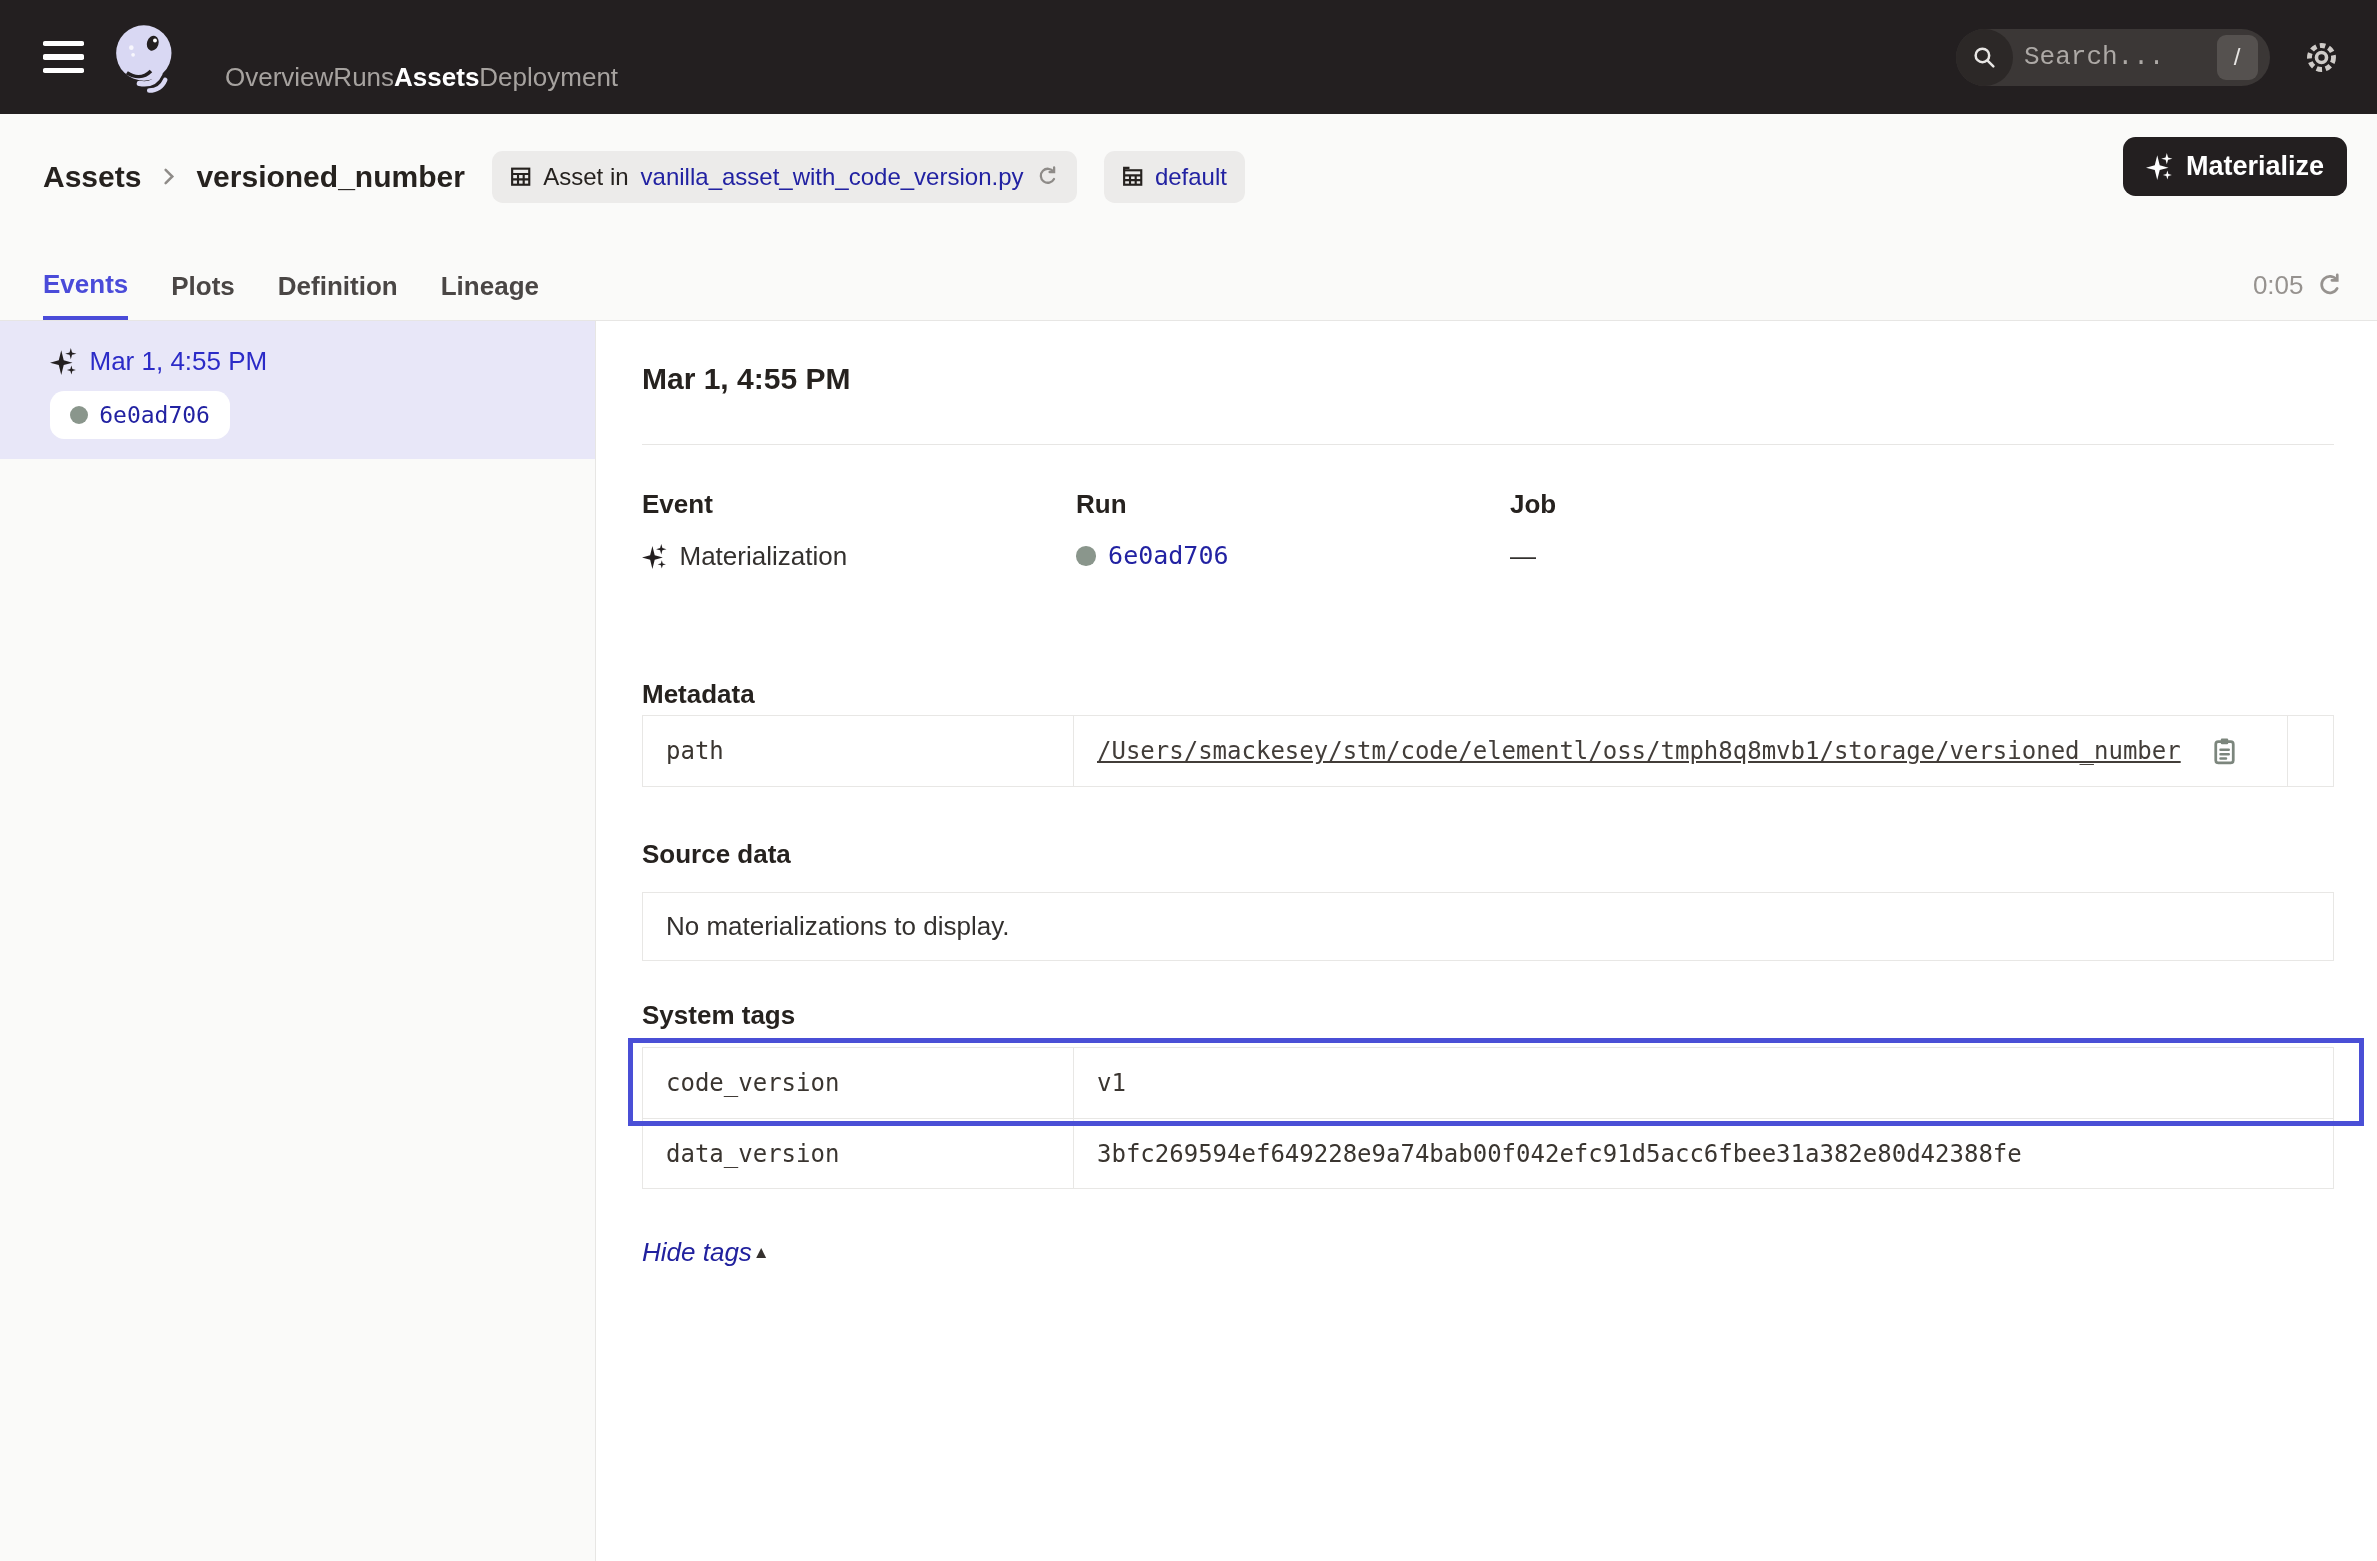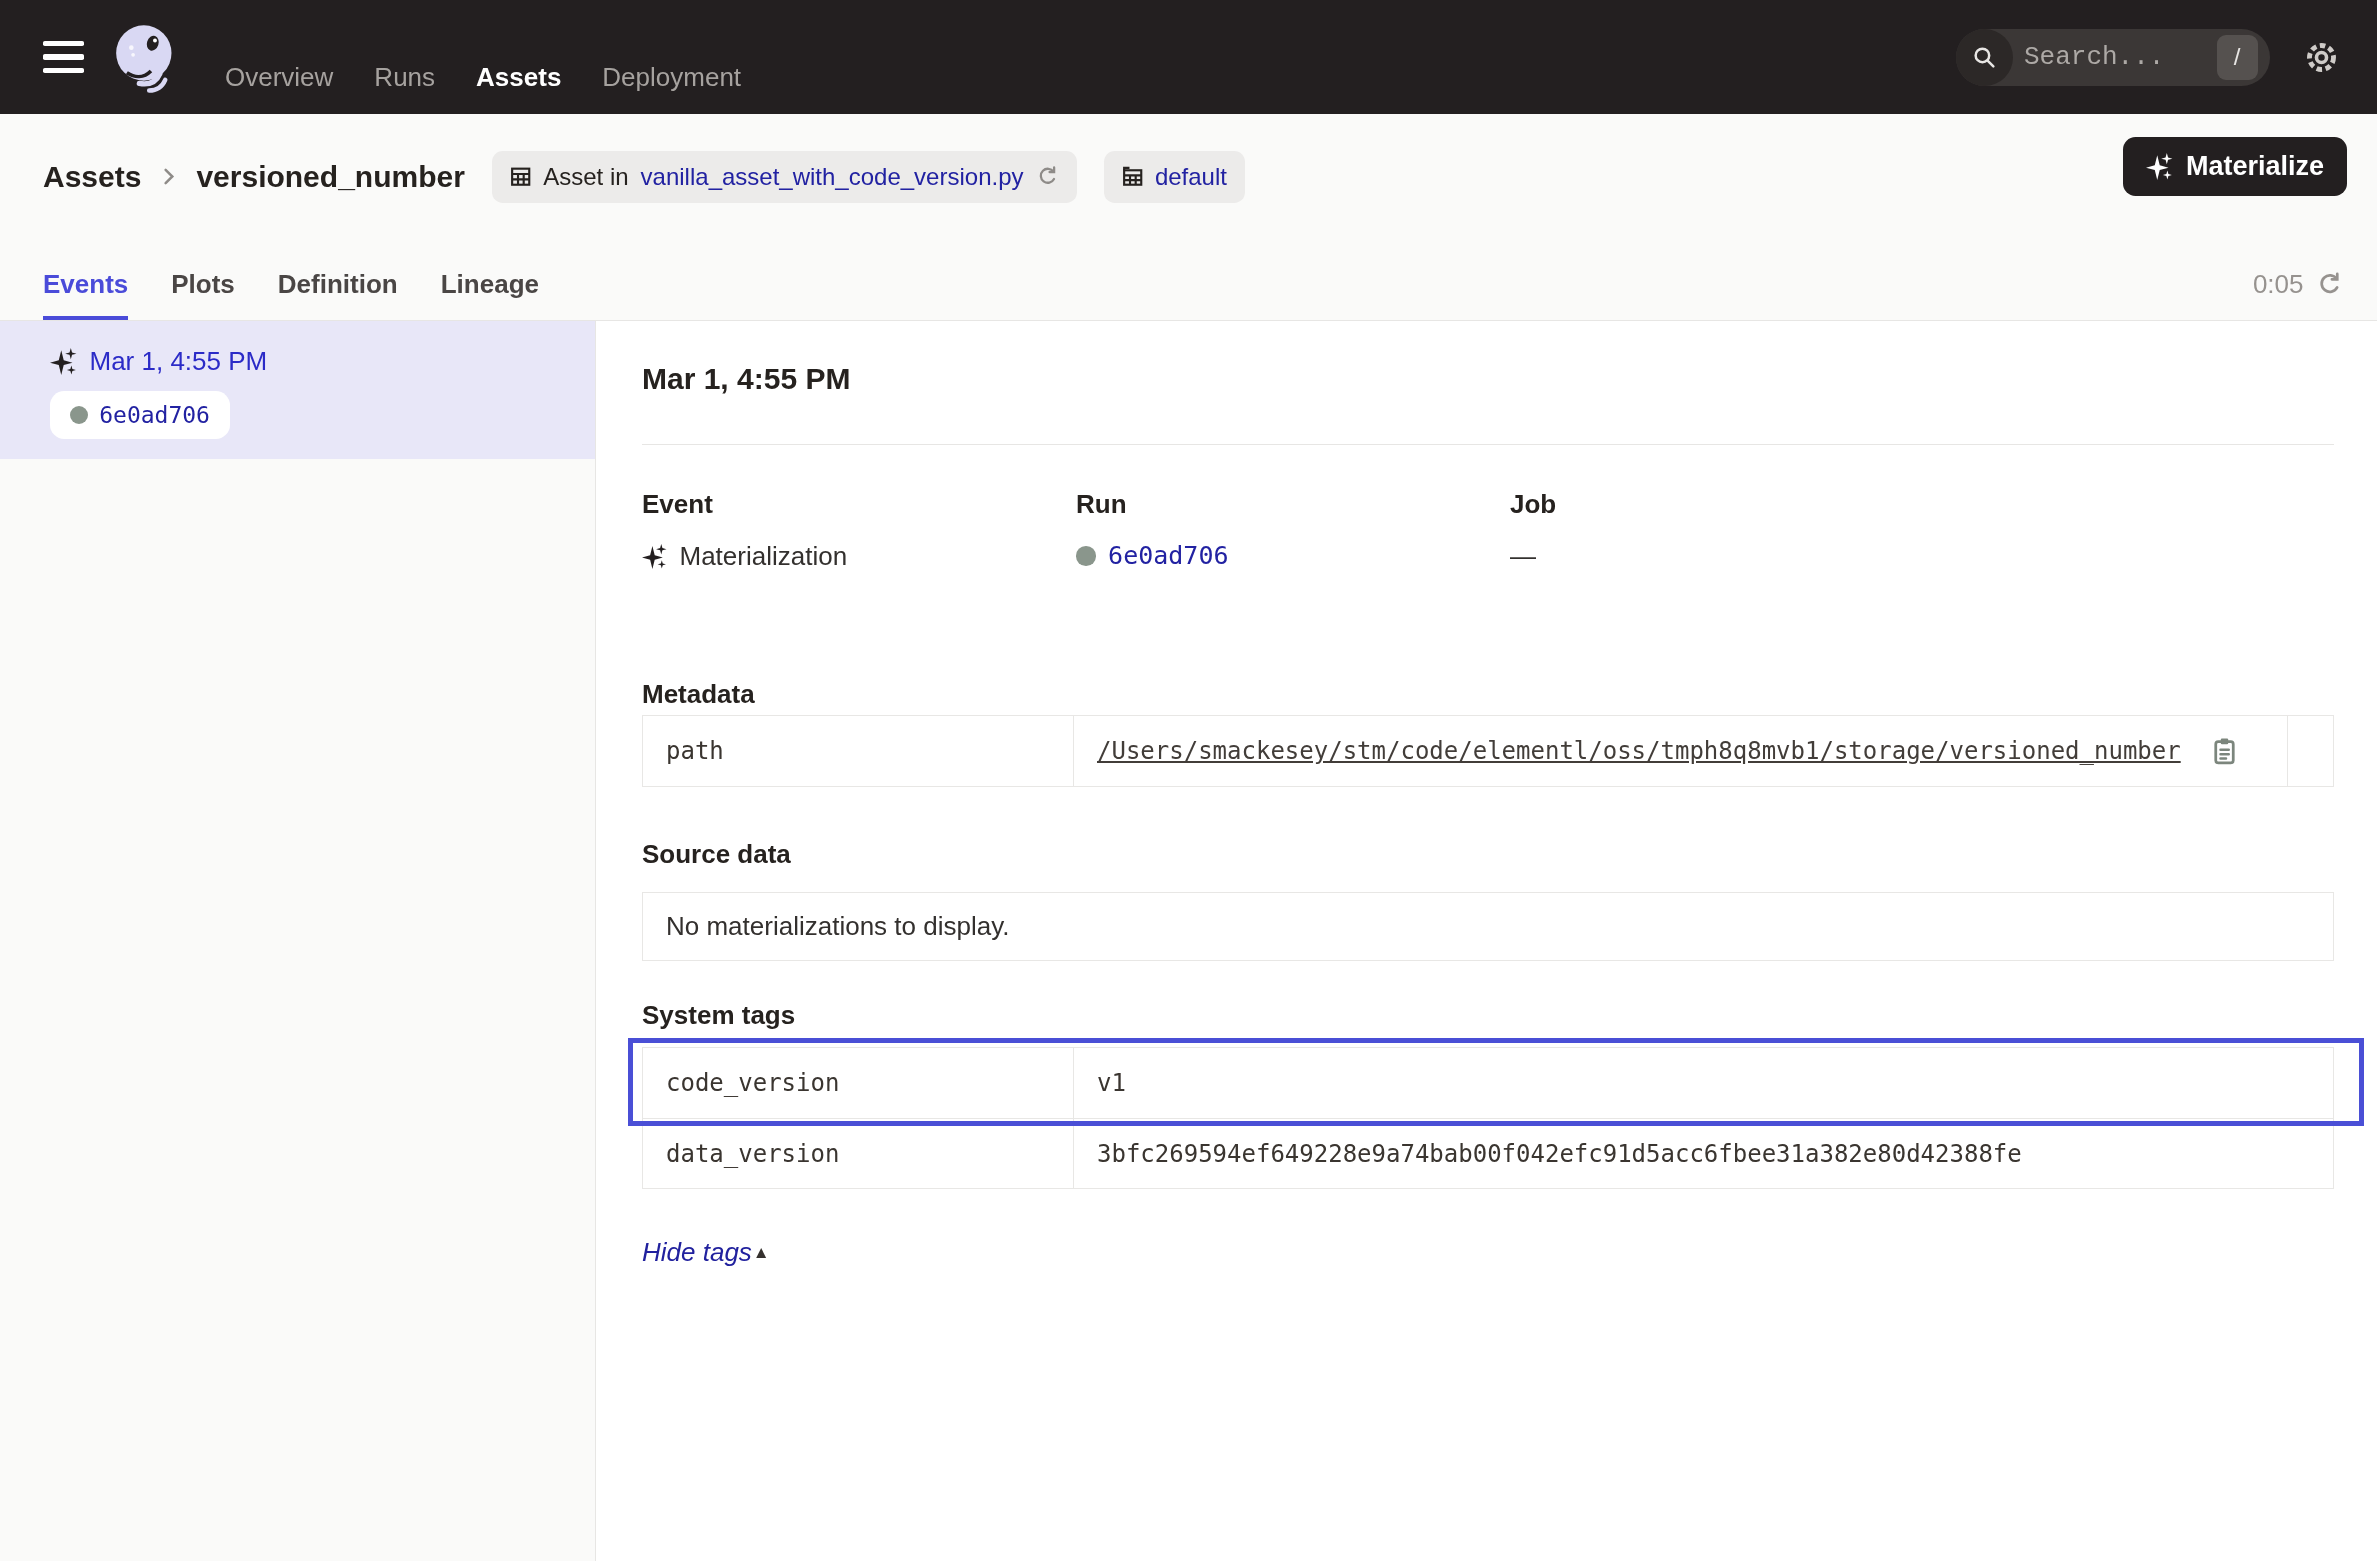--- a/index.html
+++ b/index.html
@@ -14,21 +14,21 @@
 
   
   .topnav {
     height: 114px; background: #231F20;
     display: flex; align-items: center;
     padding: 0 36px 0 43px;
   }
   .burger { width: 41px; display: flex; flex-direction: column; gap: 8px; cursor: pointer; }
   .burger span { display:block; height: 5.4px; background: #fff; border-radius: 1.8px; }
   .logo { margin-left: 25px; width: 75px; height: 75px; flex: none; }
-  .nav-links { display: flex; gap: 41px; margin-left: 41px; font-size: 26px; font-weight: 500; color: #A6A29F; margin-top: 40px; }
+  .nav-links { display: flex; margin-left: 41px; font-size: 26px; font-weight: 500; color: #A6A29F; margin-top: 40px; }
   .nav-links .nav-item { cursor: pointer; }
   .nav-links .nav-item.active { color: #ffffff; font-weight: 700; }
   .topnav .spacer { flex: 1; }
   .searchbar {
     width: 314px; height: 57px; border-radius: 29px; background: #3B3736;
     display: flex; align-items: center; position: relative; flex: none;
   }
   .search-circle {
     width: 57px; height: 57px; border-radius: 50%; background: #2C2827;
     display: flex; align-items: center; justify-content: center; color: #E8E6E4; flex: none;
@@ -61,21 +61,21 @@
   }
   .badge .icon { display:flex; color: #26221F; }
   .badge a, .badge .link { color: #2222A2; text-decoration: none; }
   .badge .reload { color: #8E8B88; display: flex; }
   .materialize-btn {
     position: absolute; top: 23px; right: 30px; height: 59px;
     background: #231F20; color: #fff; border: none; border-radius: 12.5px;
     font-size: 27px; font-weight: 600; font-family: "Liberation Sans", sans-serif;
     display: flex; align-items: center; gap: 12.5px; padding: 0 23px; cursor: pointer;
   }
-  .tabs-row { margin-top: auto; display: flex; align-items: flex-start; gap: 43px; }
+  .tabs-row { margin-top: auto; display: flex; align-items: center; gap: 43px; }
   .tab { font-size: 26px; font-weight: 600; color: #4A4645; padding-bottom: 16px; cursor: pointer; }
   .tab.active { color: #4A4BD9; border-bottom: 4.5px solid #4A4BD9; }
   .timer { margin-left: auto; padding: 0 34px 18px 0; display: flex; align-items: center; gap: 12.5px; color: #96928F; font-size: 26px; }
   .timer .refresh { display: flex; cursor: pointer; }
 
   
   .content { display: flex; height: 1240px; }
   .sidebar { width: 596px; flex: none; background: #FAFAF9; border-right: 1.8px solid #E7E6E4; }
   .event-item { padding: 25px 21.4px 0 50px; height: 138px; cursor: pointer; }
   .event-item.selected { background: #E8E7F8; }

